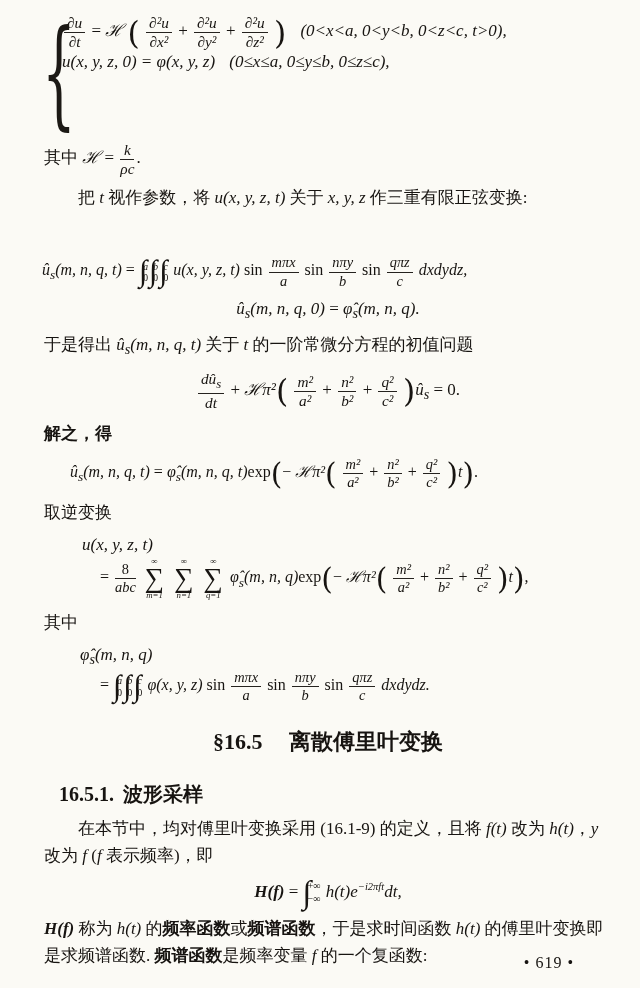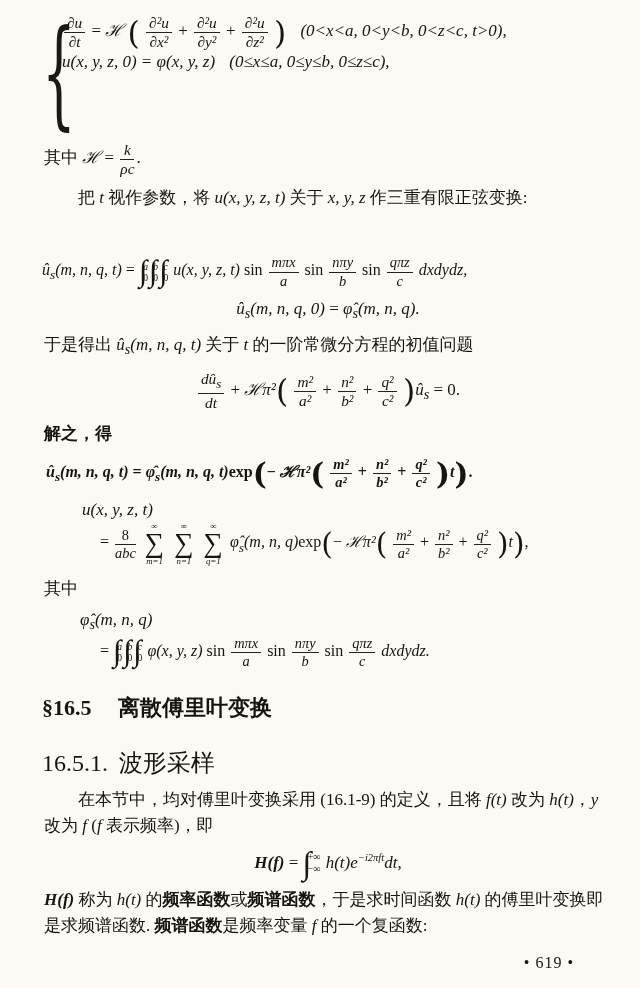--- a/index.html
+++ b/index.html
@@ -43,23 +43,23 @@
   .eql{margin:10px 0;white-space:nowrap;}
 
   
   .sys{display:flex;align-items:stretch;margin:0 0 10px 0;}
   .brace{width:20px;display:flex;align-items:center;overflow:visible;}
   .brace>span{font-size:118px;line-height:1;transform:scaleX(.45);transform-origin:left center;font-family:"DejaVu Serif",serif;color:#1c1915;}
   .syslines{display:flex;flex-direction:column;}
   .sl{padding:1px 0;white-space:nowrap;}
   .cond{margin-left:10px;}
 
-  .sec{text-align:left;font-weight:bold;font-size:22px;margin:24px 0 12px;font-style:normal;}
+  .sec{text-align:center;font-weight:bold;font-size:22px;margin:24px 0 12px;font-style:normal;}
   .sec .gap{display:inline-block;width:1.2em;}
-  .subsec{font-size:24px;font-weight:normal;margin:24px 0 8px;}
+  .subsec{font-size:20px;font-weight:bold;margin:24px 17px 8px;}
   .subsec .gap{display:inline-block;width:.45em;}
 
   .pageno{position:absolute;right:66px;bottom:16px;font-size:16px;letter-spacing:1px;text-align:right;}
 </style>
 </head>
 <body>
 
 <div class="sheet">
 
   <div class="sys">
@@ -139,33 +139,34 @@
     <span class="rm">+</span>
     <span class="frac"><span class="nm mi">n²</span><span class="dn mi">b²</span></span>
     <span class="rm">+</span>
     <span class="frac"><span class="nm mi">q²</span><span class="dn mi">c²</span></span>
     <span class="bp">)</span><span class="mi">û</span><sub class="mi">s</sub>
     <span class="rm">= 0.</span>
   </div>
 
   <div class="para"><span class="cn b">解之，得</span></div>
 
-  <div class="eql" style="margin-left:4px;font-size:16px;font-weight:bold;">
+  <div class="eql" style="margin-left:28px;font-size:16px;">
     <span class="mi">û</span><sub class="mi">s</sub><span class="mi">(m, n, q, t)</span>
     <span class="rm">=</span>
     <span class="mi">φ̂</span><sub class="mi">s</sub><span class="mi">(m, n, q, t)</span><span class="rm">exp</span><span class="bp">(</span><span class="rm">−</span>
     <span class="mi">ℋπ²</span><span class="bp">(</span>
     <span class="frac"><span class="nm mi">m²</span><span class="dn mi">a²</span></span>
     <span class="rm">+</span>
     <span class="frac"><span class="nm mi">n²</span><span class="dn mi">b²</span></span>
     <span class="rm">+</span>
     <span class="frac"><span class="nm mi">q²</span><span class="dn mi">c²</span></span>
     <span class="bp">)</span><span class="mi">t</span><span class="bp">)</span><span class="rm">.</span>
   </div>
 
+  <div class="para"><span class="cn">取逆变换</span></div>
 
   <div class="eql" style="margin:6px 0 2px 40px;">
     <span class="mi">u(x, y, z, t)</span>
   </div>
   <div class="eql" style="margin:2px 0 10px 58px;font-size:16px;">
     <span class="rm">=</span>
     <span class="frac"><span class="nm rm">8</span><span class="dn mi">abc</span></span>
     <span class="sum">
         <span class="lim">∞</span>
         <span class="sg">∑</span>

